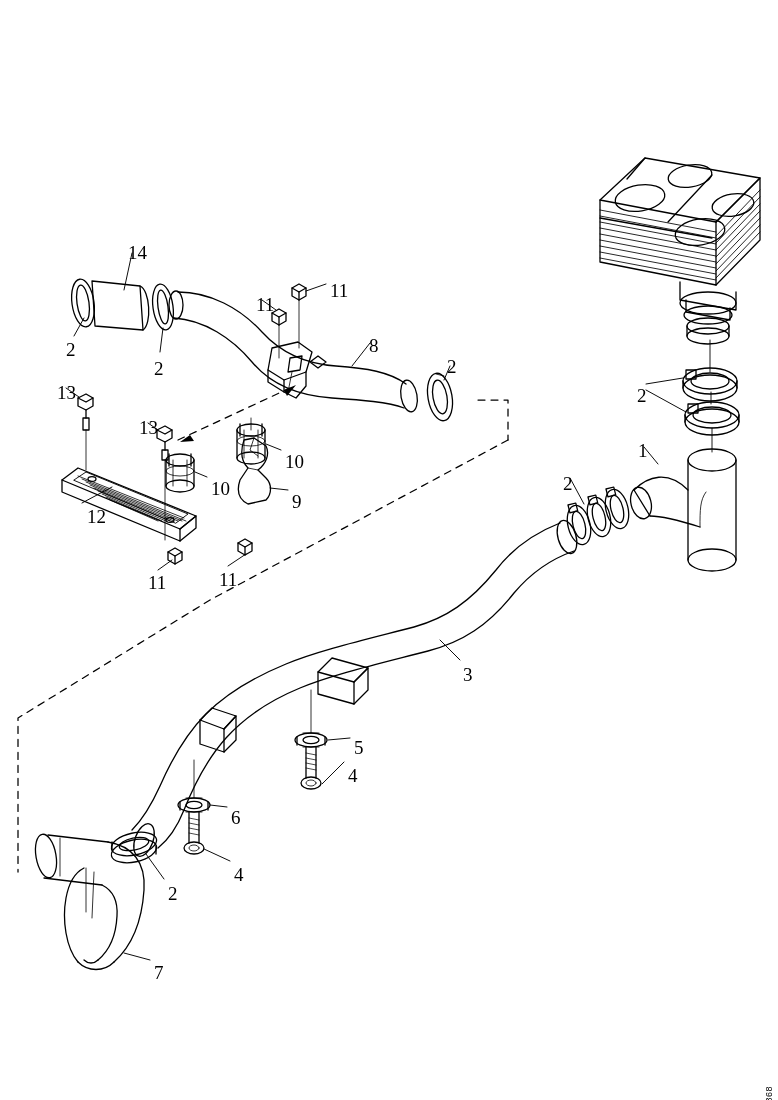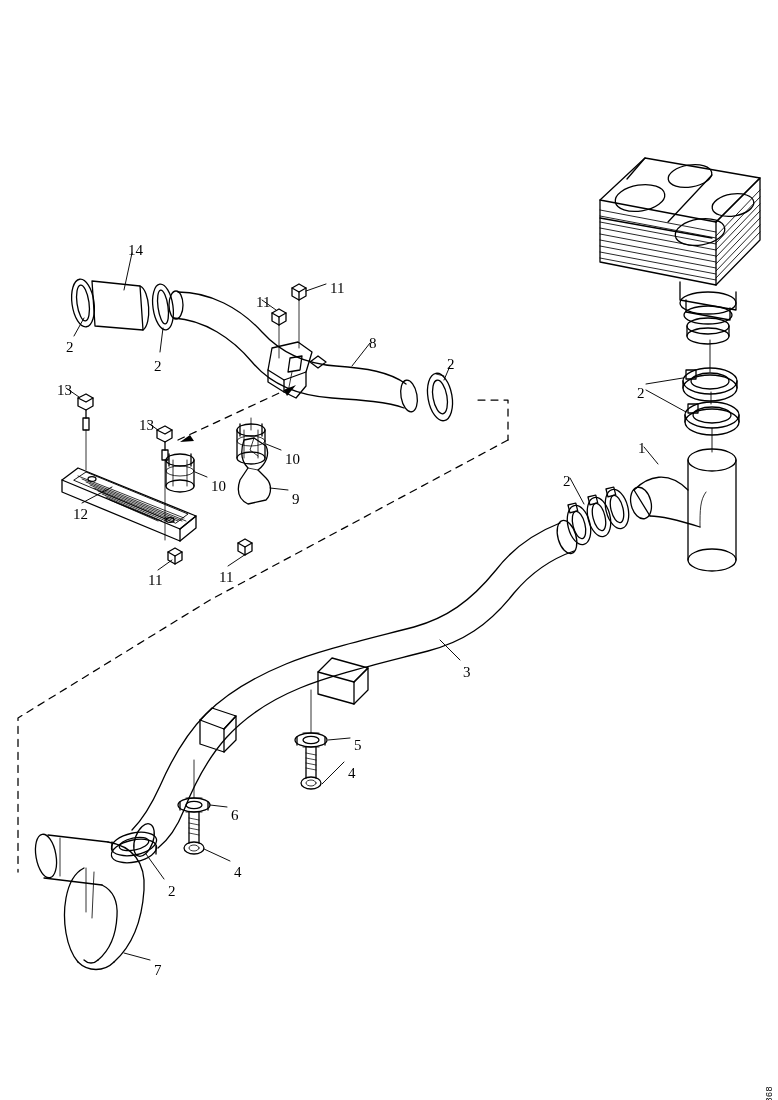--- a/index.html
+++ b/index.html
@@ -6,21 +6,21 @@
   html,body{margin:0;padding:0;background:#ffffff;}
   body{
     width:778px;height:1100px;position:relative;overflow:hidden;
     font-family:"Liberation Serif", serif;
   }
   #stage{position:absolute;left:0;top:0;width:778px;height:1100px;}
   #stage svg{position:absolute;left:0;top:0;}
   .callout{
     position:absolute;
     font-family:"Liberation Serif", serif;
-    font-size:15px;
+    font-size:19px;
     color:#000;
     letter-spacing:0px;
     line-height:1;
     user-select:none;
     white-space:nowrap;
   }
   #watermark{
     position:absolute;
     right:4px;
     bottom:14px;
@@ -466,19 +466,19 @@
     <div class="callout" style="left: 231px; top: 808px;">6</div>
     <div class="callout" style="left: 154px; top: 963px;">7</div>
     <div class="callout" style="left: 369px; top: 336px;">8</div>
     <div class="callout" style="left: 292px; top: 492px;">9</div>
     <div class="callout" style="left: 285px; top: 452px;">10</div>
     <div class="callout" style="left: 211px; top: 479px;">10</div>
     <div class="callout" style="left: 330px; top: 281px;">11</div>
     <div class="callout" style="left: 256px; top: 295px;">11</div>
     <div class="callout" style="left: 148px; top: 573px;">11</div>
     <div class="callout" style="left: 219px; top: 570px;">11</div>
-    <div class="callout" style="left: 73px; top: 507px;">12</div>
+    <div class="callout" style="left: 87px; top: 507px;">12</div>
     <div class="callout" style="left: 57px; top: 383px;">13</div>
     <div class="callout" style="left: 139px; top: 418px;">13</div>
     <div class="callout" style="left: 128px; top: 243px;">14</div>
   </div>
 
 <div id="watermark">S1B4368</div>
 
 </body></html>

